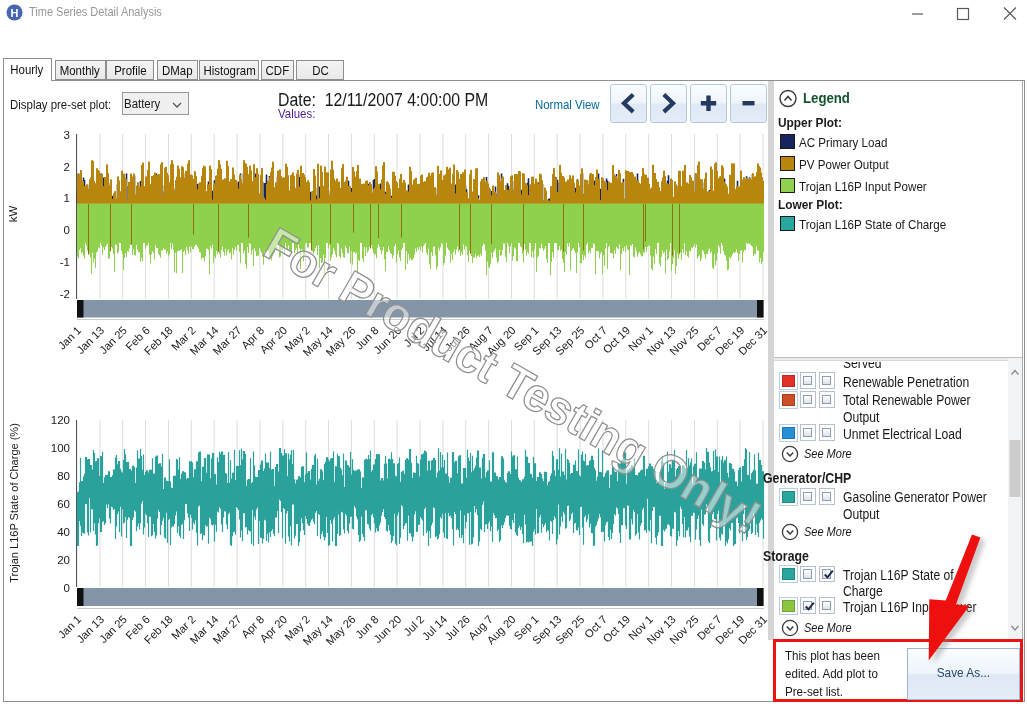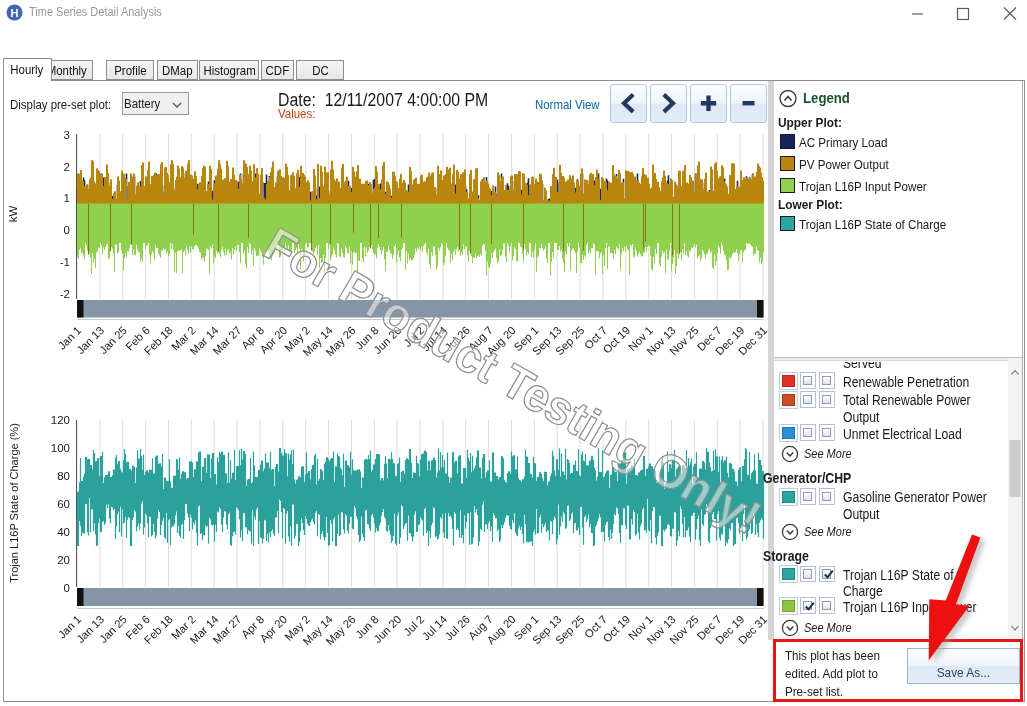--- a/index.html
+++ b/index.html
@@ -10,39 +10,39 @@
     <circle cx="8.5" cy="8.5" r="8" fill="#4667af"></circle>
     <text x="8.5" y="12.7" text-anchor="middle" font-size="11" font-weight="bold" fill="#fff" font-family="Liberation Sans, sans-serif">H</text>
   </svg>
 <div class="abs" style="left:29px;top:5px;font-size:12.5px;color:#989898"><span style="display:inline-block;transform:scaleX(0.88);transform-origin:0 50%;white-space:nowrap">Time Series Detail Analysis</span></div>
 <svg class="abs" style="left:905px;top:0" width="122" height="28">
 <line x1="7" y1="14" x2="18" y2="14" stroke="#5a5a5a" stroke-width="1.2"></line>
 <rect x="52.5" y="8.5" width="11" height="11" fill="none" stroke="#5a5a5a" stroke-width="1.2"></rect>
 <path d="M99 7.5 L111 19.5 M111 7.5 L99 19.5" stroke="#5a5a5a" stroke-width="1.2"></path>
 </svg>
 
-<div class="tab" style="left:42px;width:50.5px"><span style="display:inline-block;transform:scaleX(0.88);transform-origin:50% 50%;white-space:nowrap">Monthly</span></div>
+<div class="tab" style="left:55px;width:50.5px"><span style="display:inline-block;transform:scaleX(0.88);transform-origin:50% 50%;white-space:nowrap">Monthly</span></div>
 <div class="tab" style="left:106px;width:48px"><span style="display:inline-block;transform:scaleX(0.88);transform-origin:50% 50%;white-space:nowrap">Profile</span></div>
 <div class="tab" style="left:157px;width:41px"><span style="display:inline-block;transform:scaleX(0.88);transform-origin:50% 50%;white-space:nowrap">DMap</span></div>
 <div class="tab" style="left:199px;width:60px"><span style="display:inline-block;transform:scaleX(0.88);transform-origin:50% 50%;white-space:nowrap">Histogram</span></div>
 <div class="tab" style="left:261px;width:33px"><span style="display:inline-block;transform:scaleX(0.88);transform-origin:50% 50%;white-space:nowrap">CDF</span></div>
 <div class="tab" style="left:296px;width:48px"><span style="display:inline-block;transform:scaleX(0.88);transform-origin:50% 50%;white-space:nowrap">DC</span></div>
 
 <div class="abs" style="left:2.5px;top:79.5px;width:1022.5px;height:622px;border:1px solid #8e8e8e;background:#fff"></div>
 <div class="abs" style="left:2.5px;top:57.5px;width:49px;height:23px;background:#fff;border:1px solid #8e8e8e;border-bottom:none;font-size:13px;color:#111;text-align:center;line-height:22px"><span style="display:inline-block;transform:scaleX(0.88);transform-origin:50% 50%;white-space:nowrap">Hourly</span></div>
 
 <div class="abs" style="left:10px;top:96.5px;font-size:13px;color:#1a1a1a"><span style="display:inline-block;transform:scaleX(0.88);transform-origin:0 50%;white-space:nowrap">Display pre-set plot:</span></div>
 <div class="abs" style="left:121.5px;top:92px;width:67px;height:23px;background:#f0f0f0;border:1px solid #999">
   <div style="position:absolute;left:1px;top:3px;font-size:13px;color:#1a1a1a"><span style="display:inline-block;transform:scaleX(0.88);transform-origin:0 50%;white-space:nowrap">Battery</span></div>
   <svg width="10" height="6" style="position:absolute;right:6px;top:9px">
       <path d="M1 1 L5 5 L9 1" stroke="#555" stroke-width="1.3" fill="none"></path>
     </svg>
 </div>
 <div class="abs" style="left:278px;top:90px;font-size:18px;color:#1a1a1a"><span style="display:inline-block;transform:scaleX(0.88);transform-origin:0 50%;white-space:nowrap">Date:&nbsp;&nbsp;12/11/2007 4:00:00 PM</span></div>
-<div class="abs" style="left:278px;top:106px;font-size:13px;color:#c2410c"><span style="display:inline-block;transform:scaleX(0.88);transform-origin:0 50%;white-space:nowrap">Values:</span></div>
+<div class="abs" style="left:278px;top:106px;font-size:13px;color:#4c1d95"><span style="display:inline-block;transform:scaleX(0.88);transform-origin:0 50%;white-space:nowrap">Values:</span></div>
 <div class="abs" style="left:535px;top:96.5px;font-size:13px;color:#0369a1"><span style="display:inline-block;transform:scaleX(0.88);transform-origin:0 50%;white-space:nowrap">Normal View</span></div>
 <div style="position:absolute;width:37px;height:38.5px;border:1px solid #b3c9e3;border-radius:3px;background:linear-gradient(#fbfdfe 0%,#eef4fb 48%,#dfe9f5 52%,#e3ecf7 100%);left:610px;top:84px">
     <svg width="37" height="38.5" style="position:absolute;left:-1px;top:-1px">
       <path d="M23.2 10.5 L14 19.2 L23.2 27.9" stroke="#23395f" stroke-width="4.2" fill="none"></path>
     </svg>
   </div>
 <div style="position:absolute;width:37px;height:38.5px;border:1px solid #b3c9e3;border-radius:3px;background:linear-gradient(#fbfdfe 0%,#eef4fb 48%,#dfe9f5 52%,#e3ecf7 100%);left:649.5px;top:84px">
     <svg width="37" height="38.5" style="position:absolute;left:-1px;top:-1px">
       <path d="M13.8 10.5 L23 19.2 L13.8 27.9" stroke="#23395f" stroke-width="4.2" fill="none"></path>
     </svg>
@@ -326,17 +326,17 @@
   </div>
 <div class="abs" style="left:1007.5px;top:357.5px;width:14px;height:281px;background:#f2f3f5"></div>
 <svg class="abs" style="left:1007.5px;top:357.5px" width="14" height="281">
  <path d="M3.5 16.5 L7 12.5 L10.5 16.5" stroke="#8a8a8a" stroke-width="1.3" fill="none"></path>
  <path d="M3.5 268 L7 272 L10.5 268" stroke="#8a8a8a" stroke-width="1.3" fill="none"></path>
  <rect x="1.5" y="82" width="11" height="57" fill="#cdcdcd"></rect>
 </svg>
 
 <div class="abs" style="left:772.5px;top:639px;width:250px;height:62.5px;border:3px solid #ec1313;background:#fff"></div>
 <div class="abs" style="left:785px;top:647px;font-size:13.2px;line-height:18px;color:#1a1a1a;transform:scaleX(0.88);transform-origin:0 0;white-space:nowrap">This plot has been<br>edited. Add plot to<br>Pre-set list.</div>
-<div class="abs" style="left:906.5px;top:647.5px;width:113px;height:36px;border:1px solid #9ab6d4;background:linear-gradient(#fbfdfe 0%,#eef4fb 48%,#dfe9f5 52%,#e3ecf7 100%);font-size:13.5px;color:#2b4a68;text-align:center;line-height:48px"><span style="display:inline-block;transform:scaleX(0.88);transform-origin:50% 50%;white-space:nowrap">Save As...</span></div>
+<div class="abs" style="left:906.5px;top:647.5px;width:113px;height:52px;border:1px solid #9ab6d4;background:linear-gradient(#fbfdfe 0%,#eef4fb 48%,#dfe9f5 52%,#e3ecf7 100%);font-size:13.5px;color:#2b4a68;text-align:center;line-height:48px"><span style="display:inline-block;transform:scaleX(0.88);transform-origin:50% 50%;white-space:nowrap">Save As...</span></div>
 
 <svg class="abs" style="left:0;top:0;pointer-events:none" width="1027" height="706">
 <polygon points="933.7,663.4 974.5,608.8 960.9,607.5 985.4,540.6 977.0,537.4 950.7,603.5 934.3,602.3" fill="#8a8a8a" opacity="0.45" style="filter:blur(2.5px)"></polygon>
 <polygon points="928.7,660.4 969.5,605.8 955.9,604.5 980.4,537.6 972.0,534.4 945.7,600.5 929.3,599.3" fill="#ee0f0f"></polygon>
 </svg>
 </body></html>

